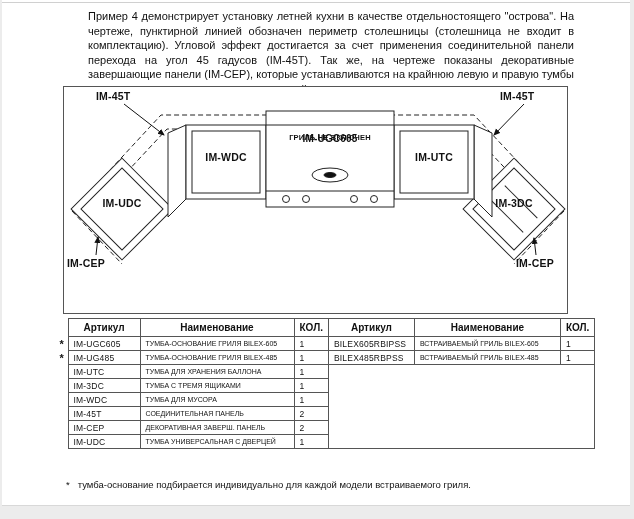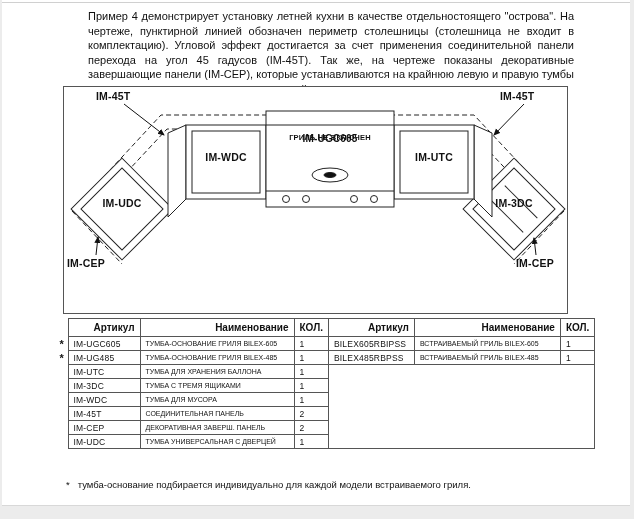--- a/index.html
+++ b/index.html
@@ -45,21 +45,21 @@
   }
   .dlabel.center { text-align: center; }
 
   table.parts {
     position: absolute;
     left: 56px; top: 318px;
     border-collapse: collapse;
   }
   .parts th, .parts td { border: 1px solid #555; vertical-align: middle; }
   .parts th {
-    font-size: 10px; text-align: right;
+    font-size: 10px; text-align: center;
     padding: 3px 5px; height: 13px; font-weight: bold;
   }
   .parts td { height: 14px; padding: 1px 5px; }
   .parts td.code { font-size: 8.5px; letter-spacing: .2px; }
   .parts td.name { font-size: 7px; }
   .parts td.qty  { font-size: 8.5px; }
   .parts td.gutter, .parts th.gutter {
     border: none; width: 12px; padding: 0 2px;
     font-weight: bold; font-size: 11px; text-align: center; background: #fff;
   }

